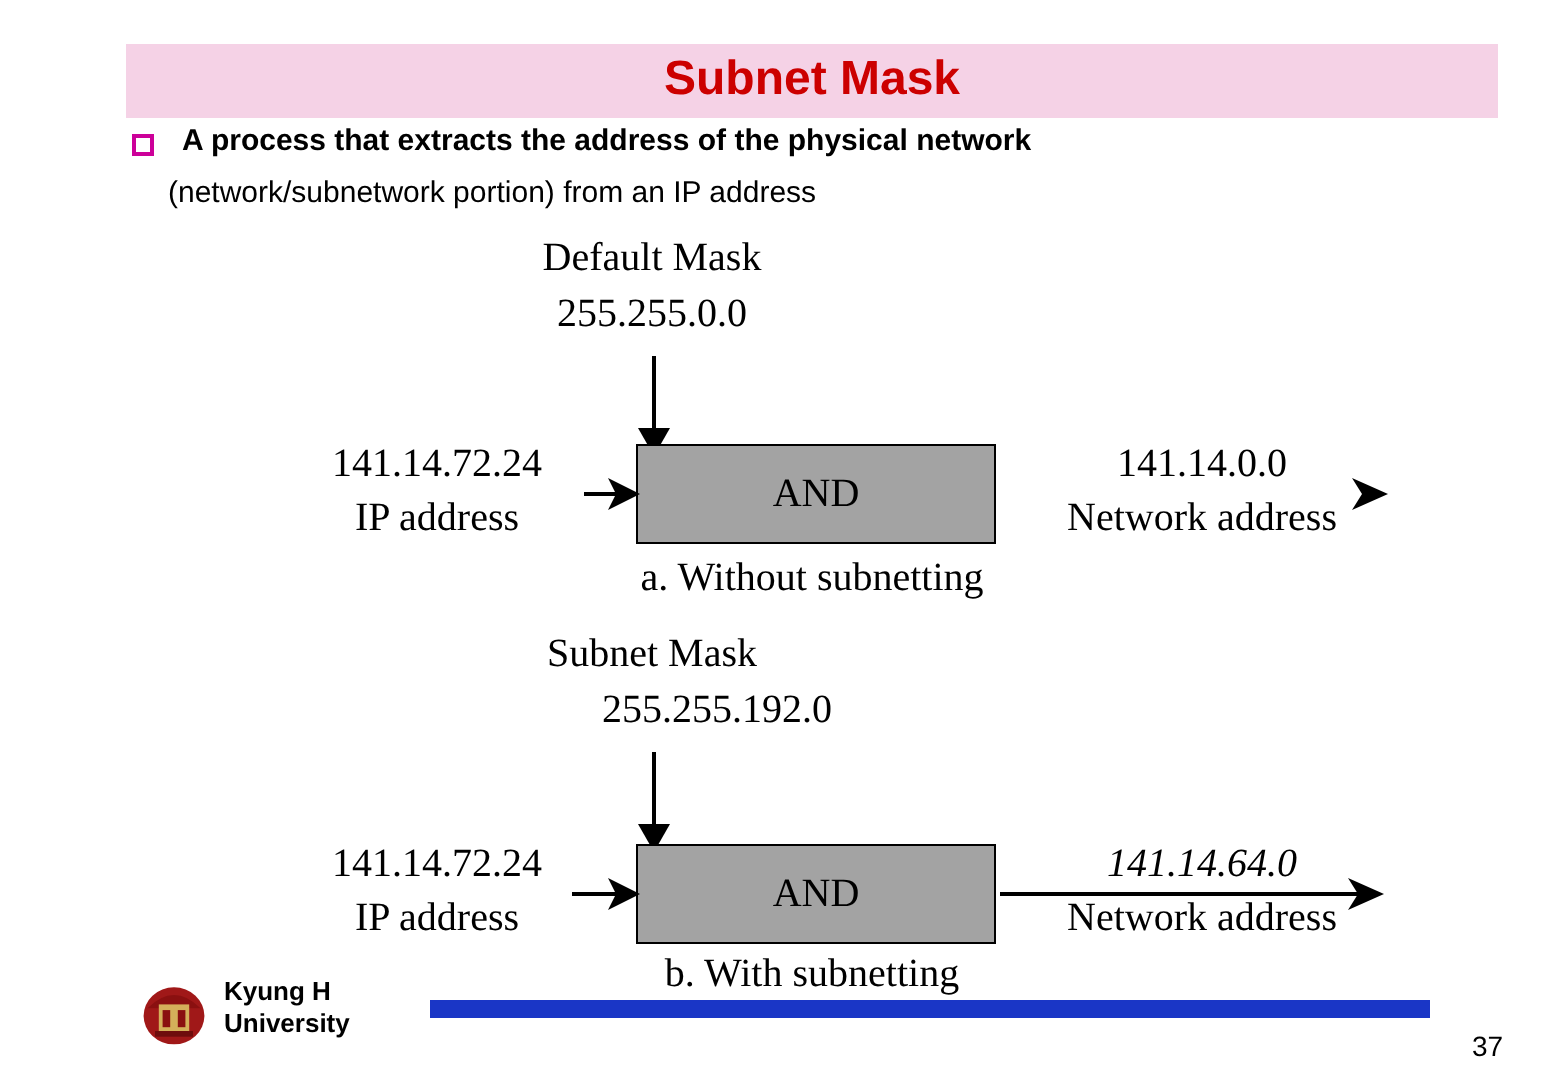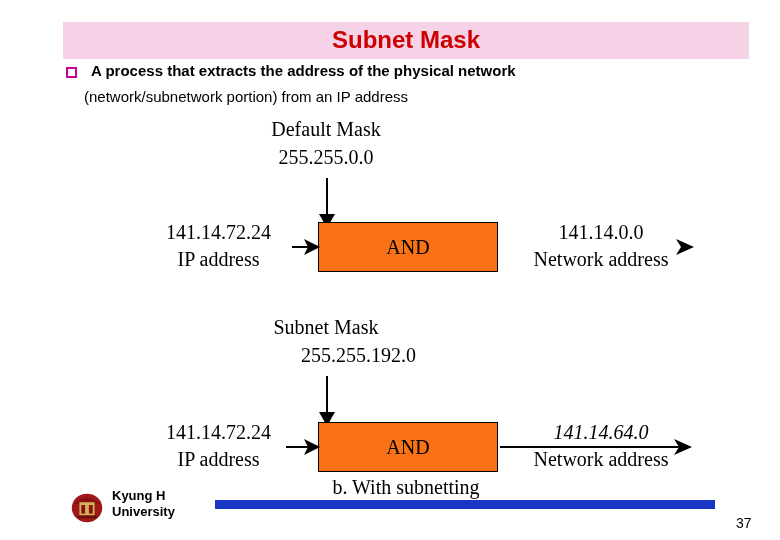--- a/index.html
+++ b/index.html
@@ -85,21 +85,21 @@
     font-family: "Liberation Serif", serif;
   }
   .serif-txt {
     position: absolute;
     font-family: "Liberation Serif", serif;
     color: #000000;
     white-space: nowrap;
   }
   .and-box {
     position: absolute;
-    background: #f97316;
+    background: #a3a3a3;
     border: 1px solid #000000;
     box-sizing: border-box;
   }
   .and-label {
     position: absolute;
     width: 100%;
     text-align: center;
     font-family: "Liberation Serif", serif;
     font-size: 20px;
     color: #000000;
@@ -180,20 +180,21 @@
       <polygon points="16,8 0,0 4,8 0,16" fill="#000000"></polygon>
     </svg>
 
     <div class="serif-txt" style="left:370px; top:103px; font-size:20px; width:190px; text-align:center;">141.14.0.0</div>
     <div class="serif-txt" style="left:370px; top:130px; font-size:20px; width:190px; text-align:center;">Network address</div>
 
     <svg style="position:absolute; left:540px; top:121px;" width="18" height="16" viewBox="0 0 18 16">
       <polygon points="18,8 0,0 5,8 0,16" fill="#000000"></polygon>
     </svg>
 
+    <div class="serif-txt" style="left:110px; top:160px; font-size:20px; width:320px; text-align:center;">a. Without subnetting</div>
 
     <div class="serif-txt" style="left:100px; top:198px; font-size:20px; width:180px; text-align:center;">Subnet Mask</div>
     <div class="serif-txt" style="left:100px; top:226px; font-size:20px; width:180px; text-align:right;">255.255.192.0</div>
 
     <div class="arrow-line" style="left:190px; top:258px; width:2px; height:40px;"></div>
     <svg style="position:absolute; left:183px; top:294px;" width="16" height="14" viewBox="0 0 16 14">
       <polygon points="8,14 0,0 16,0" fill="#000000"></polygon>
     </svg>
 
     <div class="and-box" style="left:182px; top:304px; width:180px; height:50px;">

